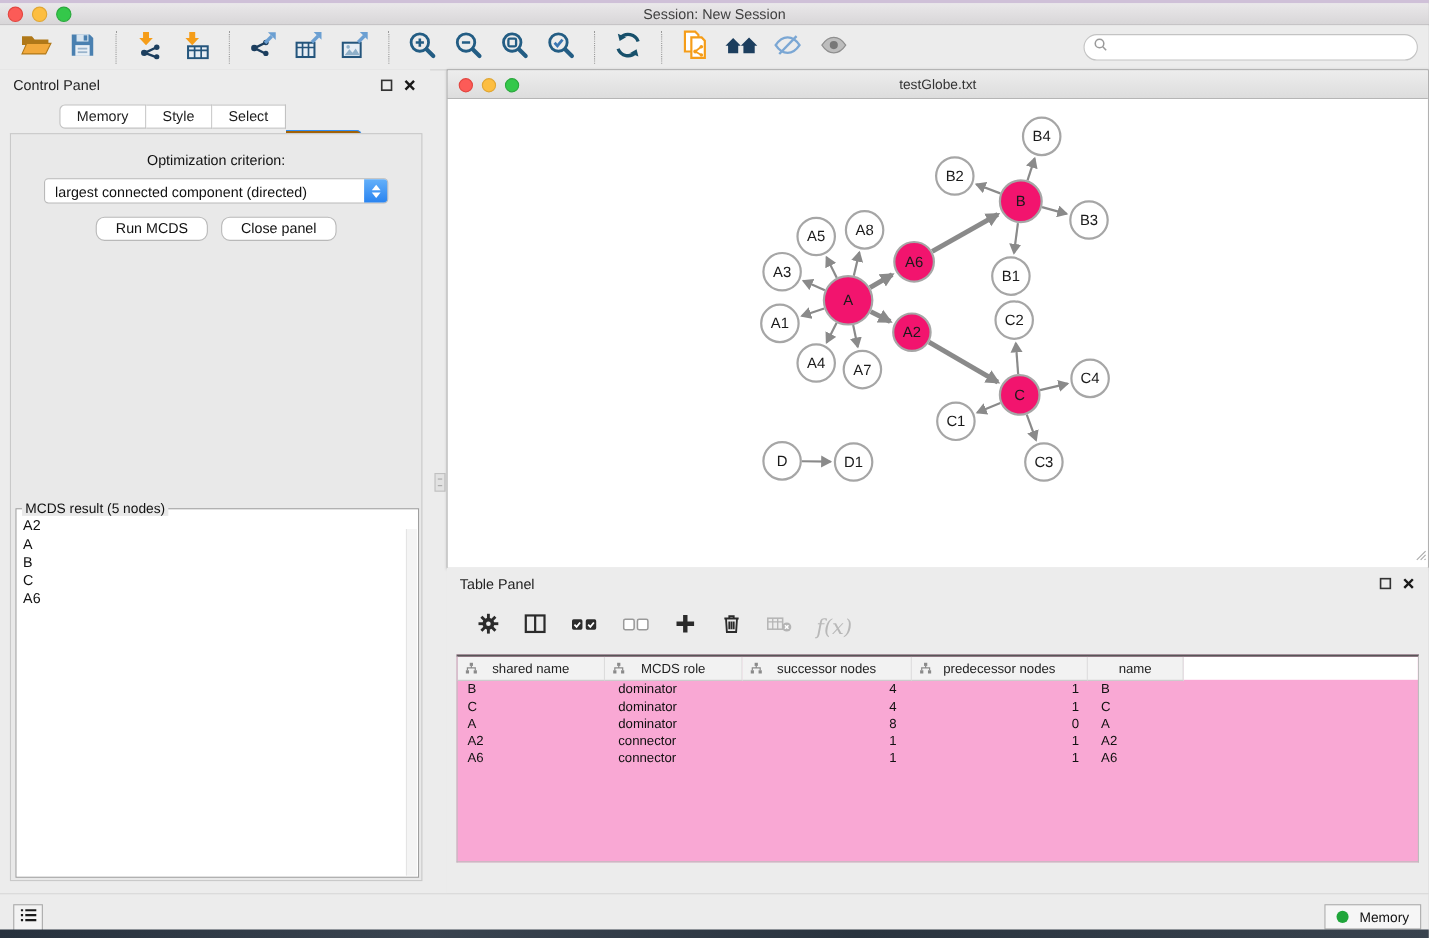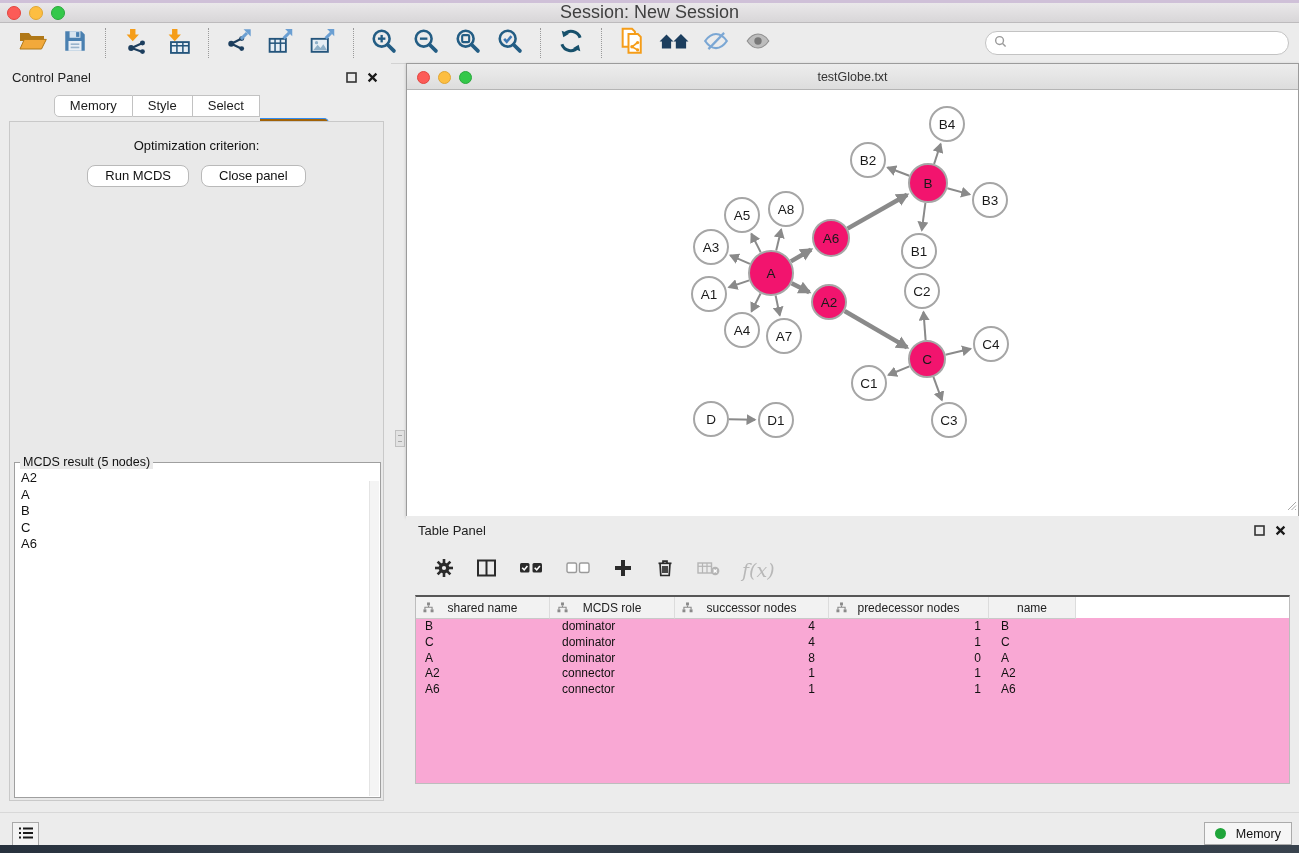--- a/index.html
+++ b/index.html
@@ -2,21 +2,21 @@
 <html><head>
 <meta charset="utf-8">
 <style>
   html,body{margin:0;padding:0;background:#444;}
   .screen{position:relative;width:1299px;height:853px;background:#ececec;overflow:hidden;
           font-family:"Liberation Sans",sans-serif;color:#222;}
   
   .desktop-top{position:absolute;top:0;left:0;right:0;height:3px;background:#cfc0d8;}
   .titlebar{position:absolute;top:3px;left:0;right:0;height:19px;
             background:linear-gradient(#eae8ea,#d8d6d8);border-bottom:1px solid #bdbbbd;
-            display:flex;align-items:center;justify-content:center;font-size:18px;color:#3f3f3f;}
+            display:flex;align-items:center;justify-content:center;font-size:13px;color:#3f3f3f;}
   .tl{position:absolute;left:7px;top:3px;display:flex;gap:8px;}
   .dot{width:12px;height:12px;border-radius:50%;}
   .dot.r{background:#fc5b57;border:1px solid #e2453f;}
   .dot.y{background:#fdbe41;border:1px solid #e0a633;}
   .dot.g{background:#34c84a;border:1px solid #2aa83d;}
   
   .toolbar{position:absolute;top:23px;left:0;right:0;height:40px;background:#ececec;
            border-bottom:1px solid #d2d2d2;display:flex;align-items:center;padding-left:12px;}
   .tb-btn{width:36px;height:34px;display:flex;align-items:center;justify-content:center;margin:0 3px;}
   .tb-sep{width:0;height:30px;border-left:1px dotted #9a9a9a;margin:0 9px;}
@@ -325,20 +325,27 @@
       </span>
     </div>
     <div class="seg-tabs" id="cp-tabs">
         <div class="seg-tab">Memory</div>
         <div class="seg-tab">Style</div>
         <div class="seg-tab">Select</div>
         <div class="seg-tab active">MCDS</div>
       </div>
     <div class="cp-body">
       <div class="opt-label">Optimization criterion:</div>
+      <div class="combo">
+        <span>largest connected component (directed)</span>
+        <span class="combo-step">
+            <span class="tri-up"></span>
+            <span class="tri-dn"></span>
+          </span>
+      </div>
       <div class="btn-row">
         <button class="btn">Run MCDS</button>
         <button class="btn">Close panel</button>
       </div>
       <fieldset class="result-fs">
         <legend>MCDS result (5 nodes)</legend>
         <div class="result-list" id="result-list">
             <div class="result-item">A2</div>
             <div class="result-item">A</div>
             <div class="result-item">B</div>

